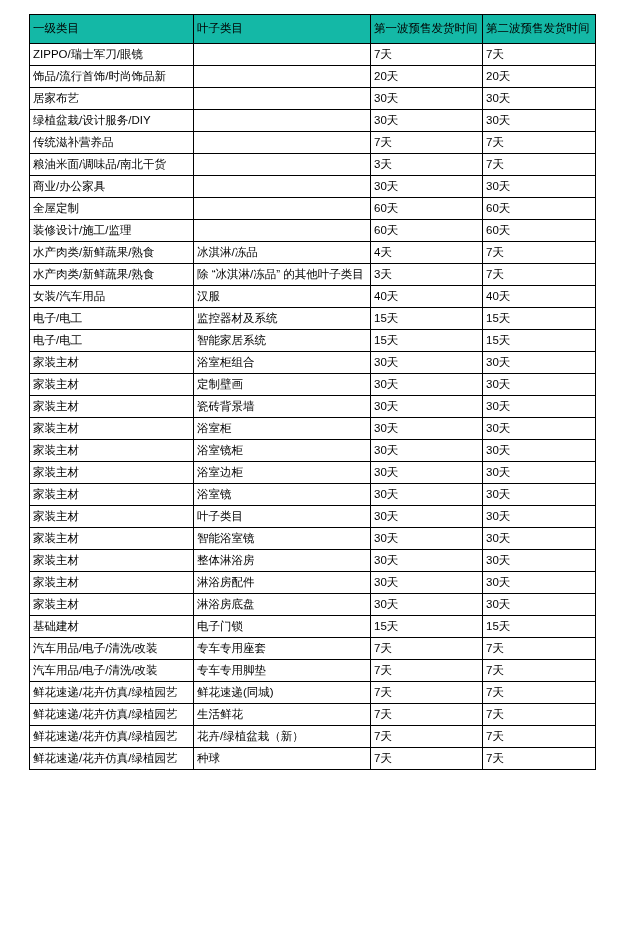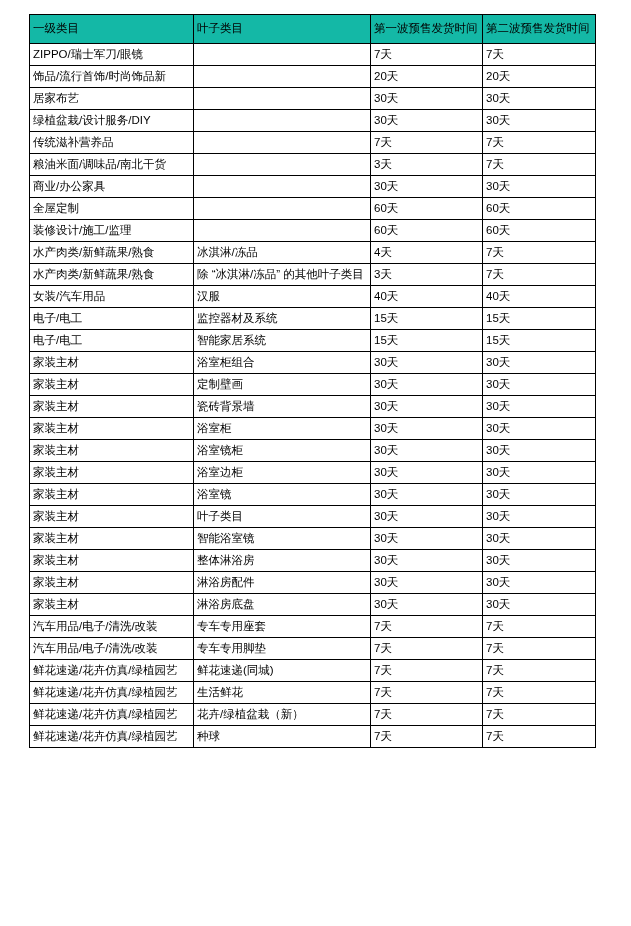--- a/index.html
+++ b/index.html
@@ -232,20 +232,26 @@
           <td>30天</td>
           <td>30天</td>
         </tr>
         <tr>
           <td>家装主材</td>
           <td>淋浴房底盘</td>
           <td>30天</td>
           <td>30天</td>
         </tr>
         <tr>
+          <td>基础建材</td>
+          <td>电子门锁</td>
+          <td>15天</td>
+          <td>15天</td>
+        </tr>
+        <tr>
           <td>汽车用品/电子/清洗/改装</td>
           <td>专车专用座套</td>
           <td>7天</td>
           <td>7天</td>
         </tr>
         <tr>
           <td>汽车用品/电子/清洗/改装</td>
           <td>专车专用脚垫</td>
           <td>7天</td>
           <td>7天</td>

